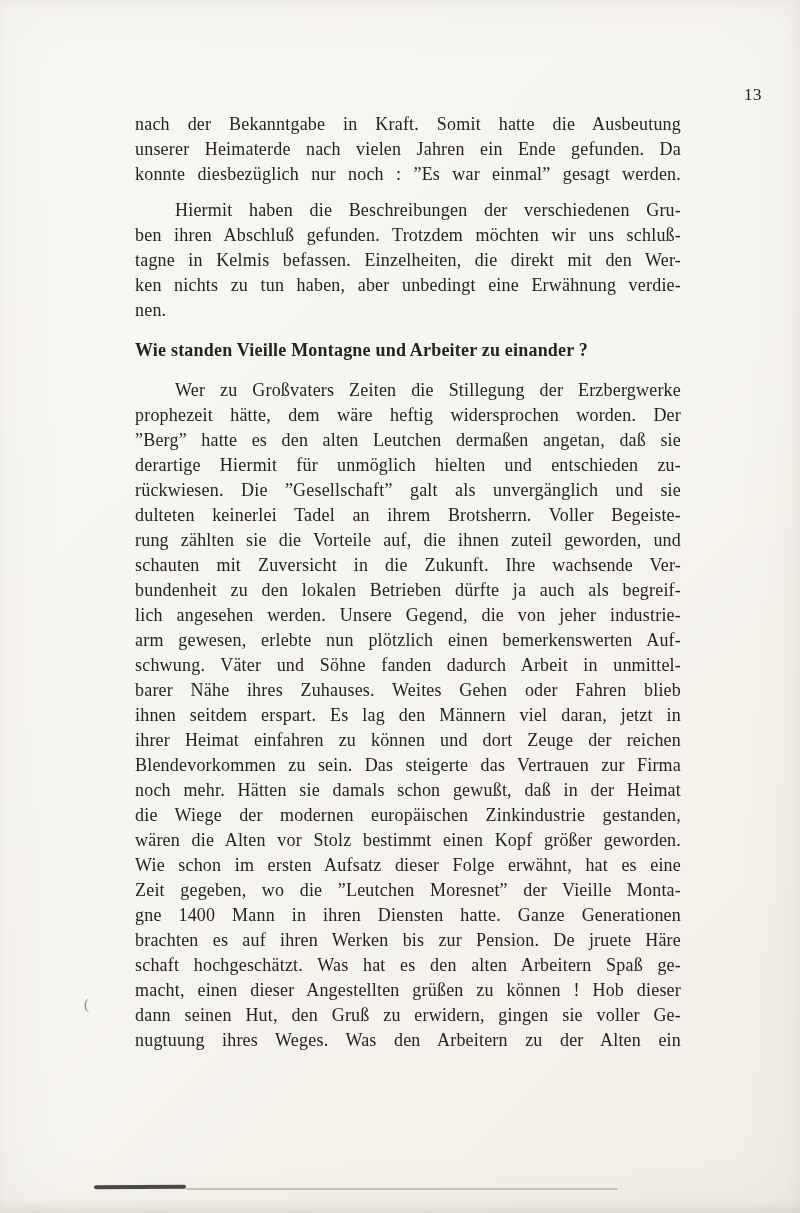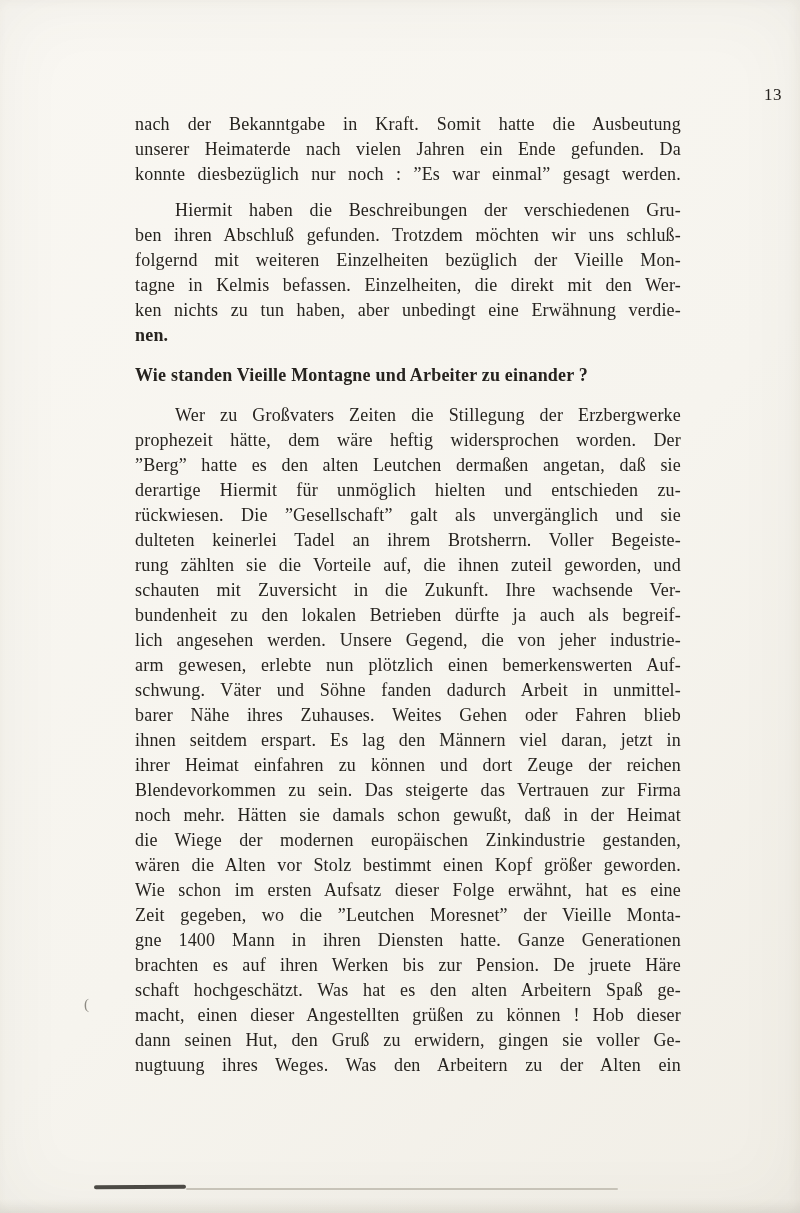--- a/index.html
+++ b/index.html
@@ -23,21 +23,21 @@
   .page::after {
     content: "";
     position: absolute;
     left: 0; right: 0; bottom: 0;
     height: 14px;
     background: linear-gradient(180deg, rgba(0,0,0,0) 0%, rgba(120,115,100,0.10) 100%);
     pointer-events: none;
   }
   .page-number {
     position: absolute;
-    left: 764px;
+    left: 744px;
     top: 85px;
     font-size: 17px;
     color: #26231f;
     letter-spacing: 0.5px;
   }
   .text-block {
     position: absolute;
     left: 135px;
     top: 112px;
     width: 546px;
@@ -55,21 +55,20 @@
     -moz-text-align-last: justify;
     white-space: normal;
     hyphens: none;
   }
   .line.indent {
     text-indent: 40px;
   }
   .line.no-justify {
     text-align: right;
     text-align-last: left;
-    font-weight: bold;
     -moz-text-align-last: left;
   }
   .heading {
     margin: 15px 0 15px 0;
     font-weight: bold;
     text-align: left;
     letter-spacing: 0.2px;
   }
   
   .margin-mark {
@@ -107,21 +106,20 @@
 
   <div class="text-block">
       <div class="paragraph">
         <div class="line">nach der Bekanntgabe in Kraft. Somit hatte die Ausbeutung</div>
         <div class="line">unserer Heimaterde nach vielen Jahren ein Ende gefunden. Da</div>
         <div class="line">konnte diesbezüglich nur noch : ”Es war einmal” gesagt werden.</div>
       </div>
       <div class="paragraph">
         <div class="line indent">Hiermit haben die Beschreibungen der verschiedenen Gru-</div>
         <div class="line">ben ihren Abschluß gefunden. Trotzdem möchten wir uns schluß-</div>
-        <div class="line">folgernd mit weiteren Einzelheiten bezüglich der Vieille Mon-</div>
         <div class="line">tagne in Kelmis befassen. Einzelheiten, die direkt mit den Wer-</div>
         <div class="line">ken nichts zu tun haben, aber unbedingt eine Erwähnung verdie-</div>
         <div class="line no-justify">nen.</div>
       </div>
       <div class="heading">Wie standen Vieille Montagne und Arbeiter zu einander ?</div>
       <div class="paragraph">
         <div class="line indent">Wer zu Großvaters Zeiten die Stillegung der Erzbergwerke</div>
         <div class="line">prophezeit hätte, dem wäre heftig widersprochen worden. Der</div>
         <div class="line">”Berg” hatte es den alten Leutchen dermaßen angetan, daß sie</div>
         <div class="line">derartige Hiermit für unmöglich hielten und entschieden zu-</div>

